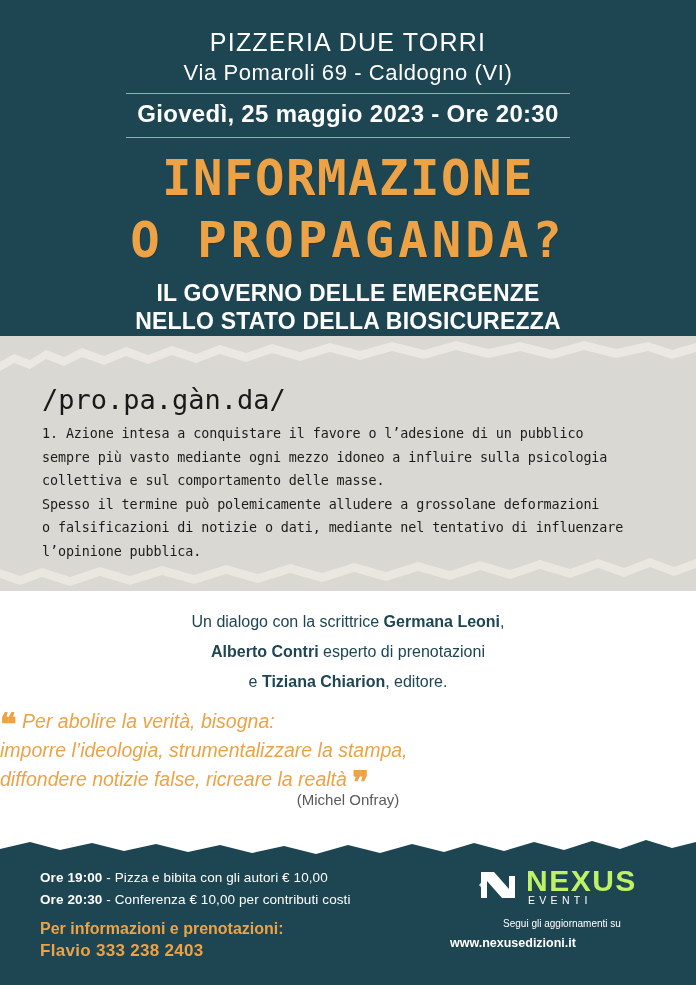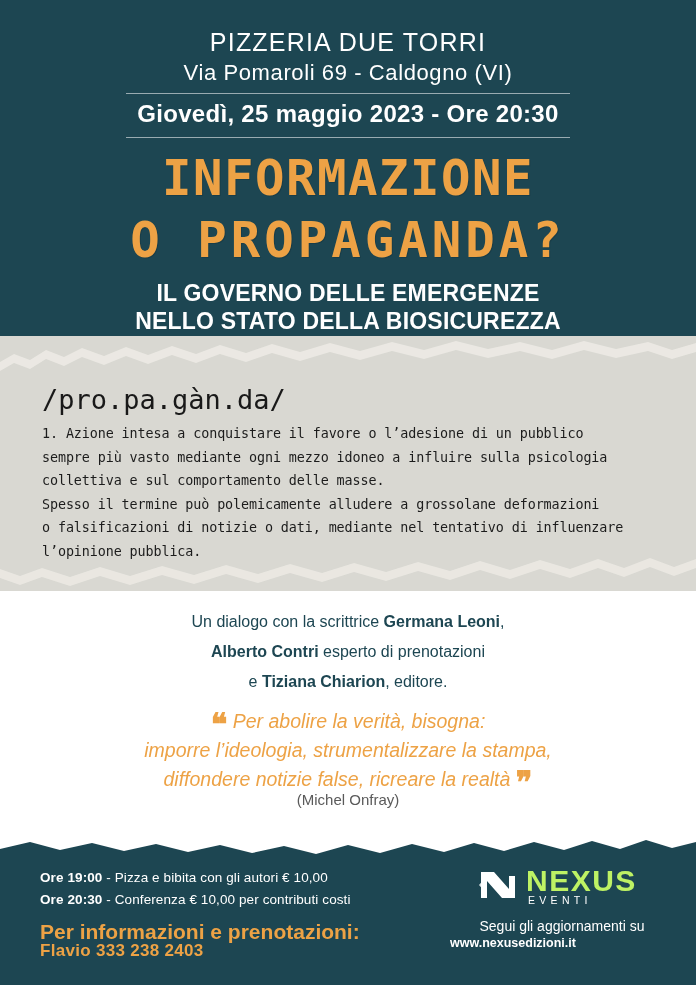--- a/index.html
+++ b/index.html
@@ -144,21 +144,21 @@
     color: #1d4652;
     font-size: 16px;
     line-height: 30px;
   }
   .dialog-text b { font-weight: bold; }
 
   .quote {
     position: absolute;
     left: 0; top: 116px;
     width: 696px;
-    text-align: center;
+    text-align: left;
     color: #eda245;
     font-size: 19.5px;
     font-style: italic;
     line-height: 29px;
   }
   .qmark {
     font-family: "DejaVu Serif", serif;
     font-style: normal;
     font-weight: bold;
     font-size: 31px;
@@ -197,21 +197,21 @@
     font-size: 13.5px;
     letter-spacing: 0.1px;
   }
   .price-line b { font-weight: bold; }
   .price-1 { top: 30px; }
   .price-2 { top: 52px; text-align: center; }
   .info-label {
     position: absolute;
     left: 40px; top: 80px;
     color: #eda245;
-    font-size: 21px;
+    font-size: 16px;
     font-weight: bold;
   }
   .info-phone {
     position: absolute;
     left: 40px; top: 101px;
     color: #eda245;
     font-size: 17px;
     font-weight: bold;
     letter-spacing: 0.3px;
   }
@@ -241,21 +241,21 @@
     color: #ffffff;
     font-size: 10.5px;
     letter-spacing: 4.3px;
   }
   .follow-text {
     position: absolute;
     left: 450px; top: 78px;
     width: 224px;
     text-align: center;
     color: #ffffff;
-    font-size: 14px;
+    font-size: 10px;
   }
   .follow-url {
     position: absolute;
     left: 450px; top: 96px;
     width: 224px;
     color: #ffffff;
     font-size: 12.5px;
     font-weight: bold;
   }
 </style>

